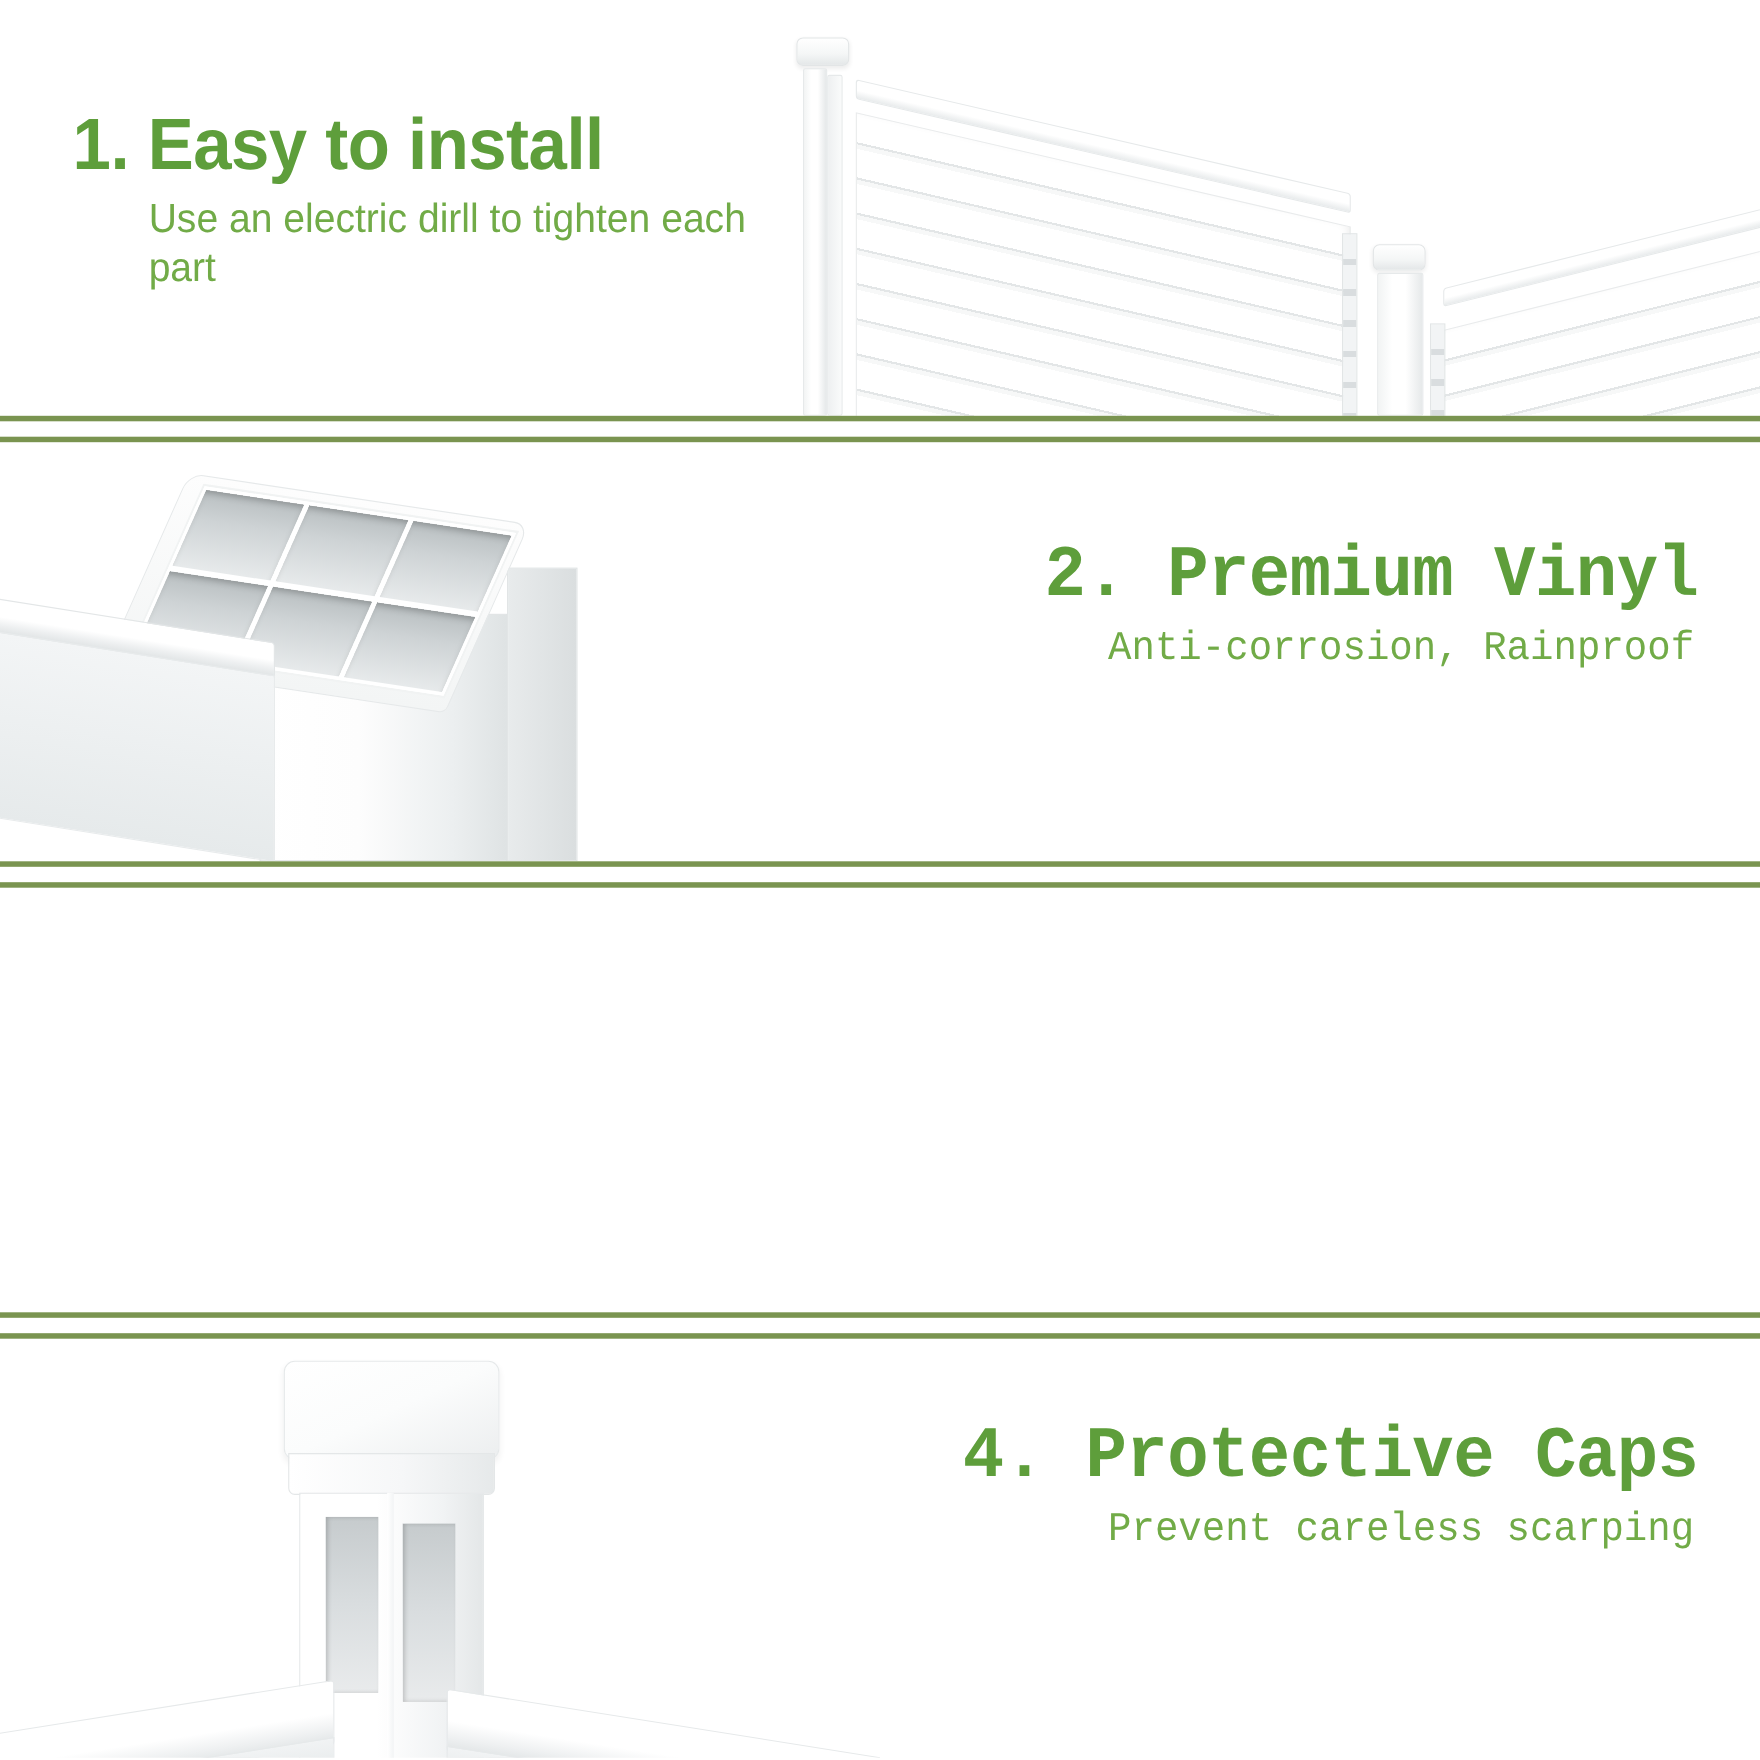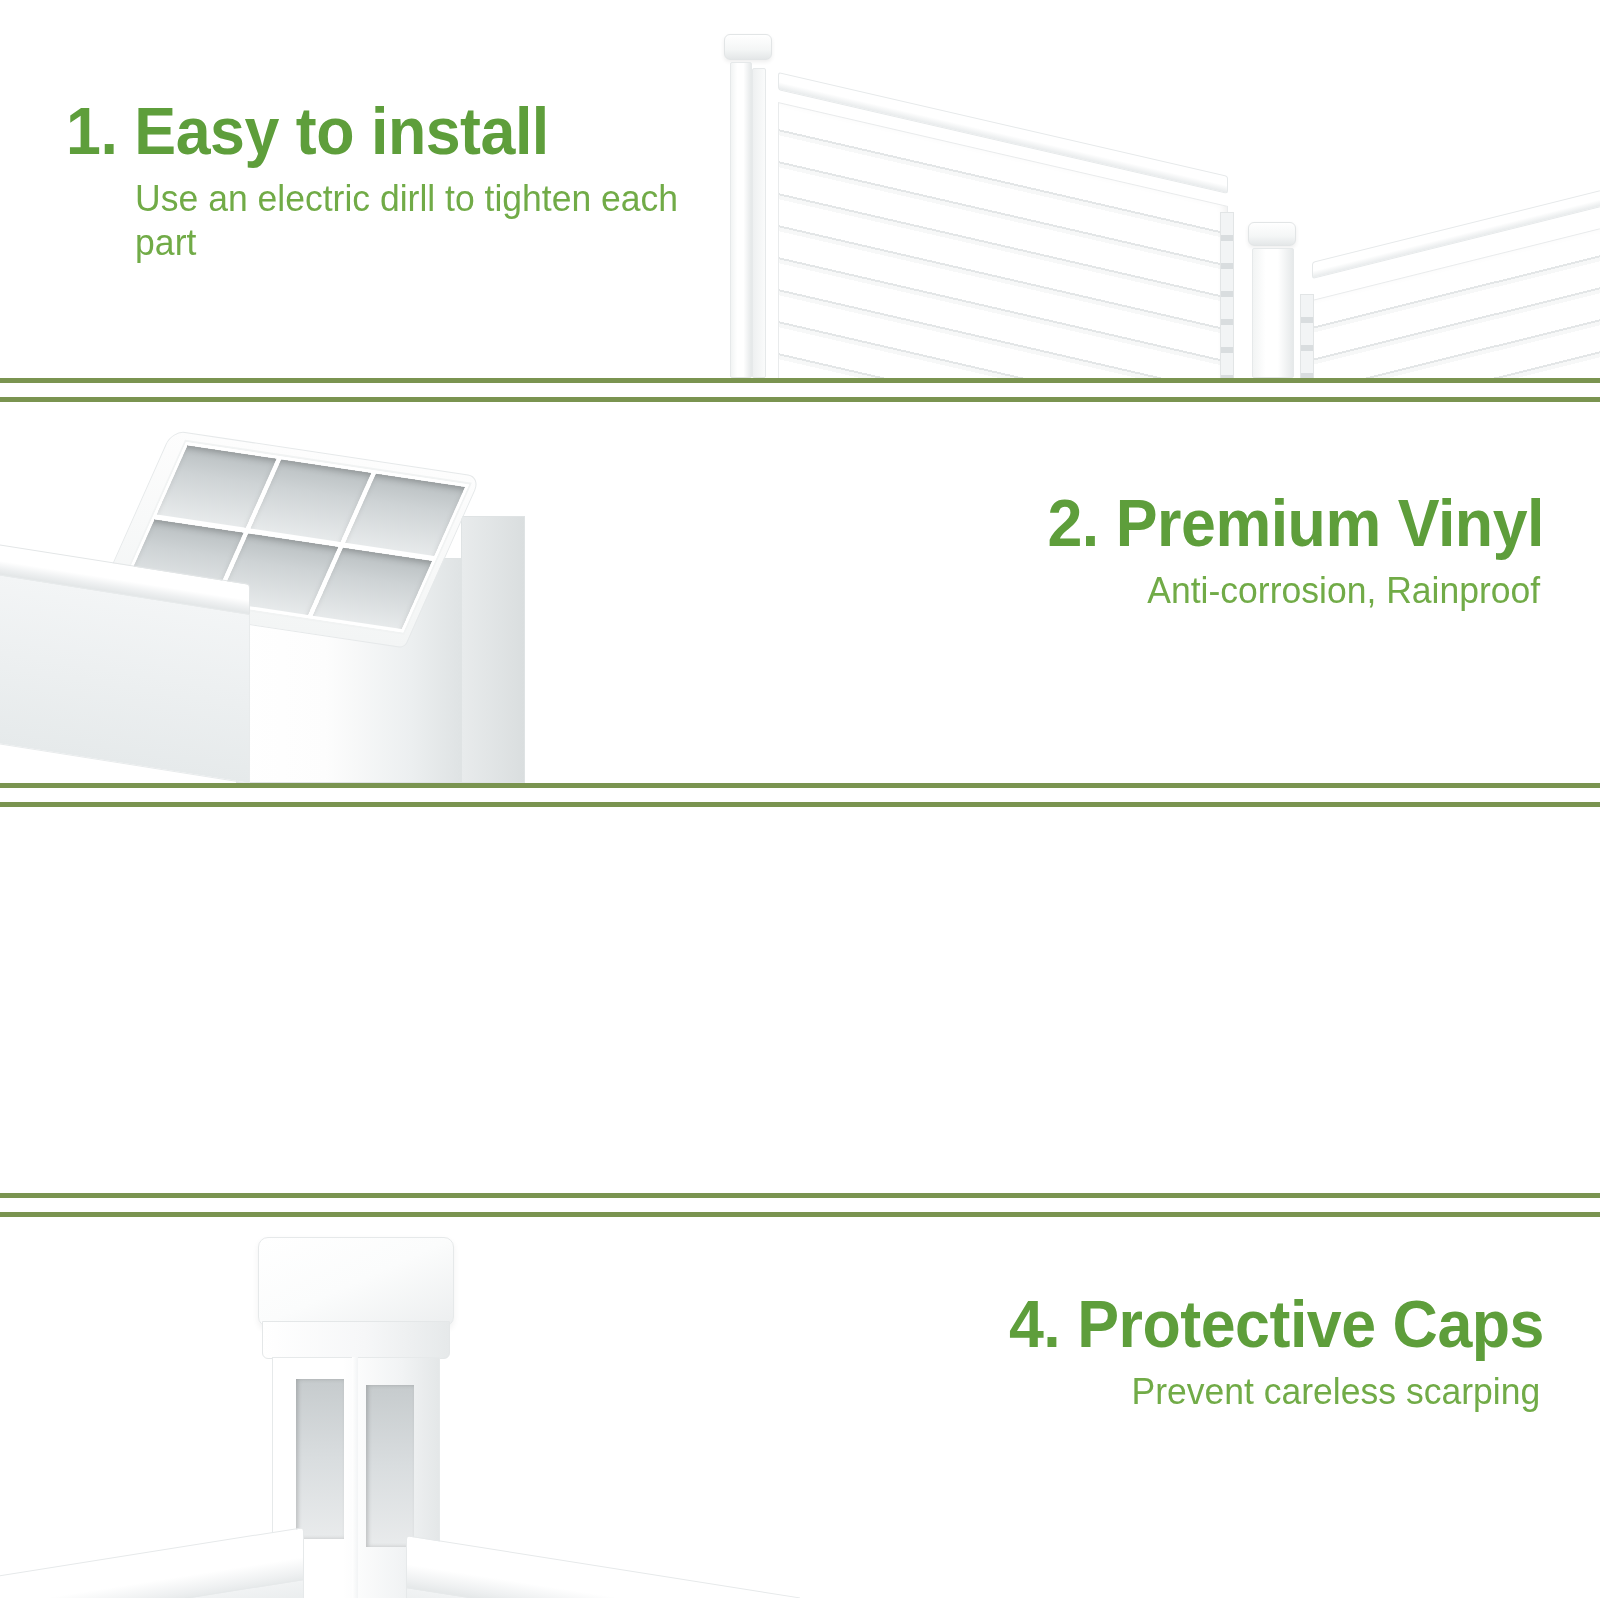--- a/index.html
+++ b/index.html
@@ -16,21 +16,21 @@
   .divider { position:absolute; left:0; width:1600px; }
   .divider .rule { position:absolute; left:0; width:1600px; height:5px; background:#7a9450; }
   .divider .rule.top { top:0; }
   .divider .rule.bot { top:19px; }
 
   
   .section { position:absolute; left:0; width:1600px; overflow:hidden; }
 
   .text-block { position:absolute; }
   .text-block.left  { text-align:left; }
-  .text-block.right { text-align:right; }
+  .text-block.right { text-align:right;font-family:Liberation Mono, monospace; }
 
   .heading {
     font-size:66px;
     font-weight:bold;
     color:#5e9e3b;
     letter-spacing:-0.5px;
     line-height:1.02;
     white-space:nowrap;
     transform:scaleX(0.95);
     transform-origin:left center;

